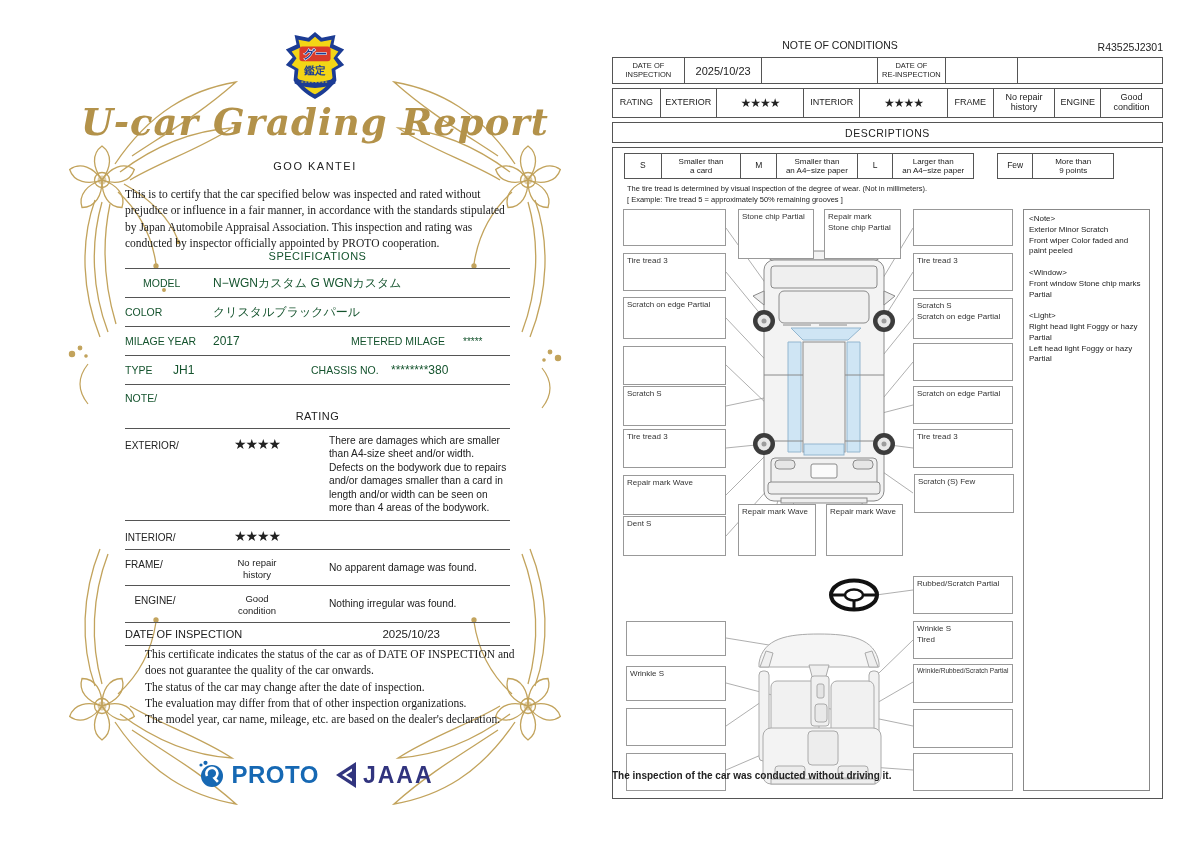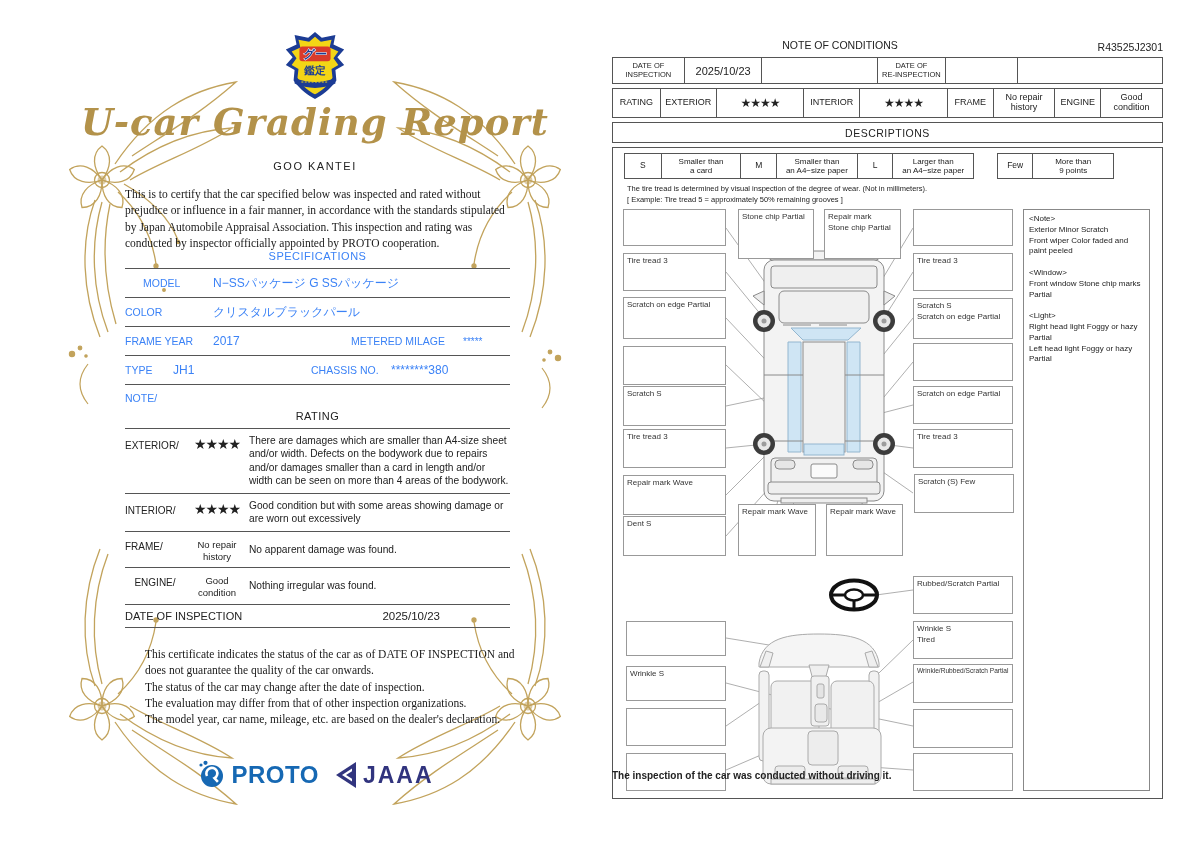--- a/index.html
+++ b/index.html
@@ -11,31 +11,31 @@
   .orn { position:absolute; pointer-events:none; }
   .badge { position:absolute; left:250px; top:20px; width:70px; height:72px; }
   .cert-title { position:absolute; left:0; top:90px; width:570px; text-align:center;
     font-family:"DejaVu Serif", serif; font-style:italic; font-weight:bold;
     font-size:37px; color:#b3924a; letter-spacing:1px; }
   .cert-sub { position:absolute; left:0; top:150px; width:570px; text-align:center;
     font-size:11px; letter-spacing:1.5px; color:#222; }
   .cert-intro { position:absolute; left:95px; top:176px; width:392px;
     font-family:"Liberation Serif", serif; font-size:11.5px; line-height:1.42; color:#1a1a1a; }
 
-  .specs { position:absolute; left:95px; top:240px; width:385px; color:#3b82f6; }
+  .specs { position:absolute; left:95px; top:240px; width:385px; color:#14532d; }
   .sec-head { text-align:center; font-size:11px; letter-spacing:.5px; padding-bottom:6px;
     border-bottom:1px solid #555; }
   .srow { display:flex; align-items:center; min-height:29px; border-bottom:1px solid #555;
     font-size:10.5px; }
   .srow .lbl { flex:none; }
   .srow .val { font-size:12px; }
   .no-line { border-bottom:none; }
 
   .rating { position:absolute; left:95px; top:400px; width:385px; color:#222; }
-  .rrow { display:flex; align-items:flex-start; border-bottom:1px solid #555; padding:5px 0; }
+  .rrow { display:flex; align-items:flex-start; border-bottom:1px solid #555; padding:5px 0;gap:40px; }
   .rlabel { flex:none; width:60px; font-size:10px; padding-top:6px; }
   .rgrade { flex:none; width:64px; text-align:center; font-size:14px; letter-spacing:-1px; padding-top:2px; }
   .rgrade.small { font-size:9.5px; letter-spacing:0; line-height:1.25; padding-top:2px; }
   .rtext { flex:1; font-size:10.2px; line-height:1.32; }
   .drow { display:flex; align-items:center; border-bottom:1px solid #555; padding:5px 0; font-size:11px; }
   .drow .dval { margin-left:auto; margin-right:70px; font-size:11.5px; }
 
   .cert-disc { position:absolute; left:115px; top:636px; width:372px;
     font-family:"Liberation Serif", serif; font-size:11.5px; line-height:1.42; color:#1a1a1a; }
 
@@ -239,28 +239,28 @@
     </svg>
 
     <div class="cert-title">U-car Grading Report</div>
     <div class="cert-sub">GOO KANTEI</div>
     <div class="cert-intro">This is to certify that the car specified below was inspected and rated without prejudice or influence in a fair manner, in accordance with the standards stipulated by Japan Automobile Appraisal Association. This inspection and rating was conducted by inspector officially appointed by PROTO cooperation.</div>
 
     <div class="specs">
       <div class="sec-head">SPECIFICATIONS</div>
       <div class="srow">
         <span class="lbl" style="width:88px;padding-left:18px;">MODEL</span>
-        <span class="val">N−SSパッケージ G SSパッケージ</span>
+        <span class="val">N−WGNカスタム G WGNカスタム</span>
       </div>
       <div class="srow">
         <span class="lbl" style="width:88px;">COLOR</span>
         <span class="val">クリスタルブラックパール</span>
       </div>
       <div class="srow">
-        <span class="lbl" style="width:88px;">FRAME YEAR</span>
+        <span class="lbl" style="width:88px;">MILAGE YEAR</span>
         <span class="val" style="width:78px;">2017</span>
         <span class="lbl" style="width:112px;margin-left:60px;">METERED MILAGE</span>
         <span class="val" style="font-size:10px;">*****</span>
       </div>
       <div class="srow">
         <span class="lbl" style="width:48px;">TYPE</span>
         <span class="val" style="width:110px;">JH1</span>
         <span class="lbl" style="width:80px;margin-left:28px;">CHASSIS NO.</span>
         <span class="val">********380</span>
       </div>
@@ -272,21 +272,20 @@
     <div class="rating">
       <div class="sec-head">RATING</div>
       <div class="rrow">
         <span class="rlabel">EXTERIOR/</span>
         <span class="rgrade">★★★★</span>
         <span class="rtext">There are damages which are smaller than A4-size sheet and/or width. Defects on the bodywork due to repairs and/or damages smaller than a card in length and/or width can be seen on more than 4 areas of the bodywork.</span>
       </div>
       <div class="rrow">
         <span class="rlabel">INTERIOR/</span>
         <span class="rgrade">★★★★</span>
-        <span class="rtext">Good condition but with some areas showing damage or are worn out excessively</span>
       </div>
       <div class="rrow">
         <span class="rlabel" style="padding-top:4px;">FRAME/</span>
         <span class="rgrade small pre">No repair
 history</span>
         <span class="rtext" style="padding-top:6px;">No apparent damage was found.</span>
       </div>
       <div class="rrow">
         <span class="rlabel" style="padding-top:4px;text-align:center;">ENGINE/</span>
         <span class="rgrade small pre">Good

